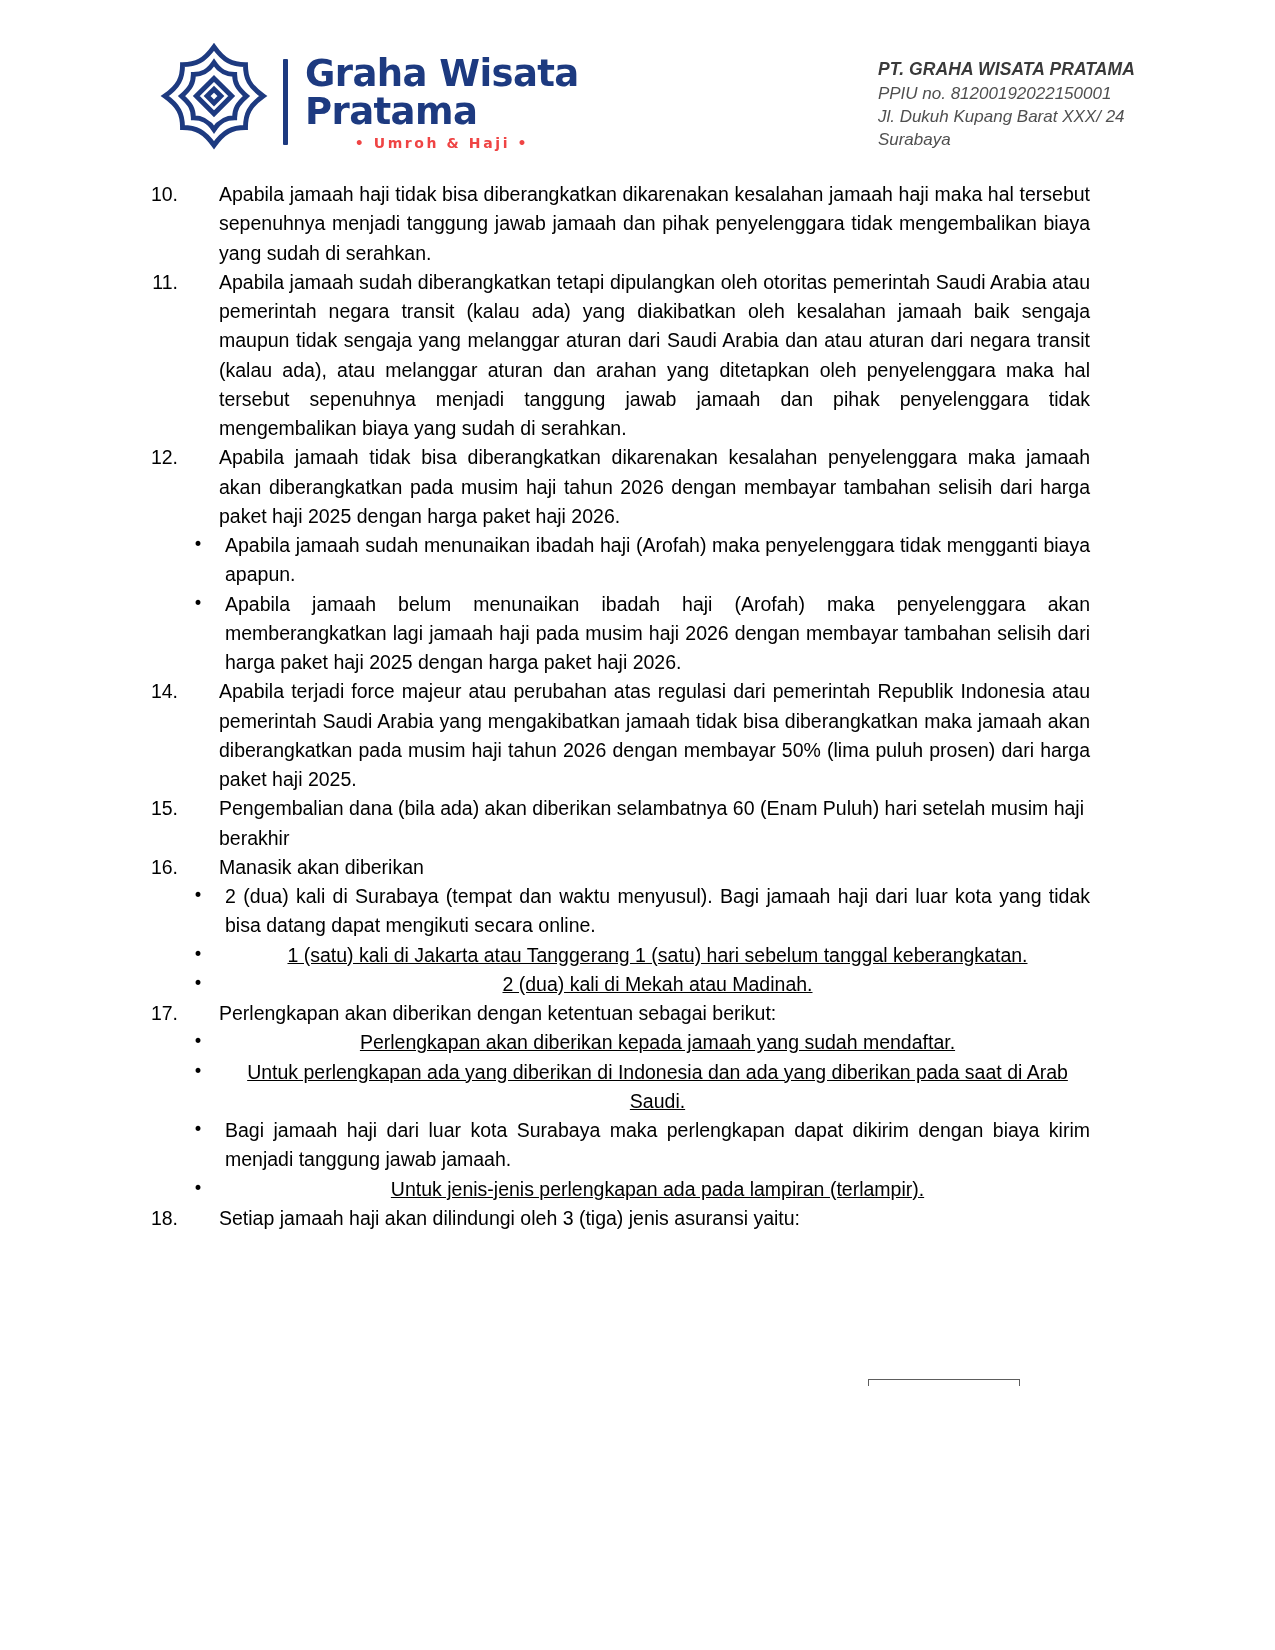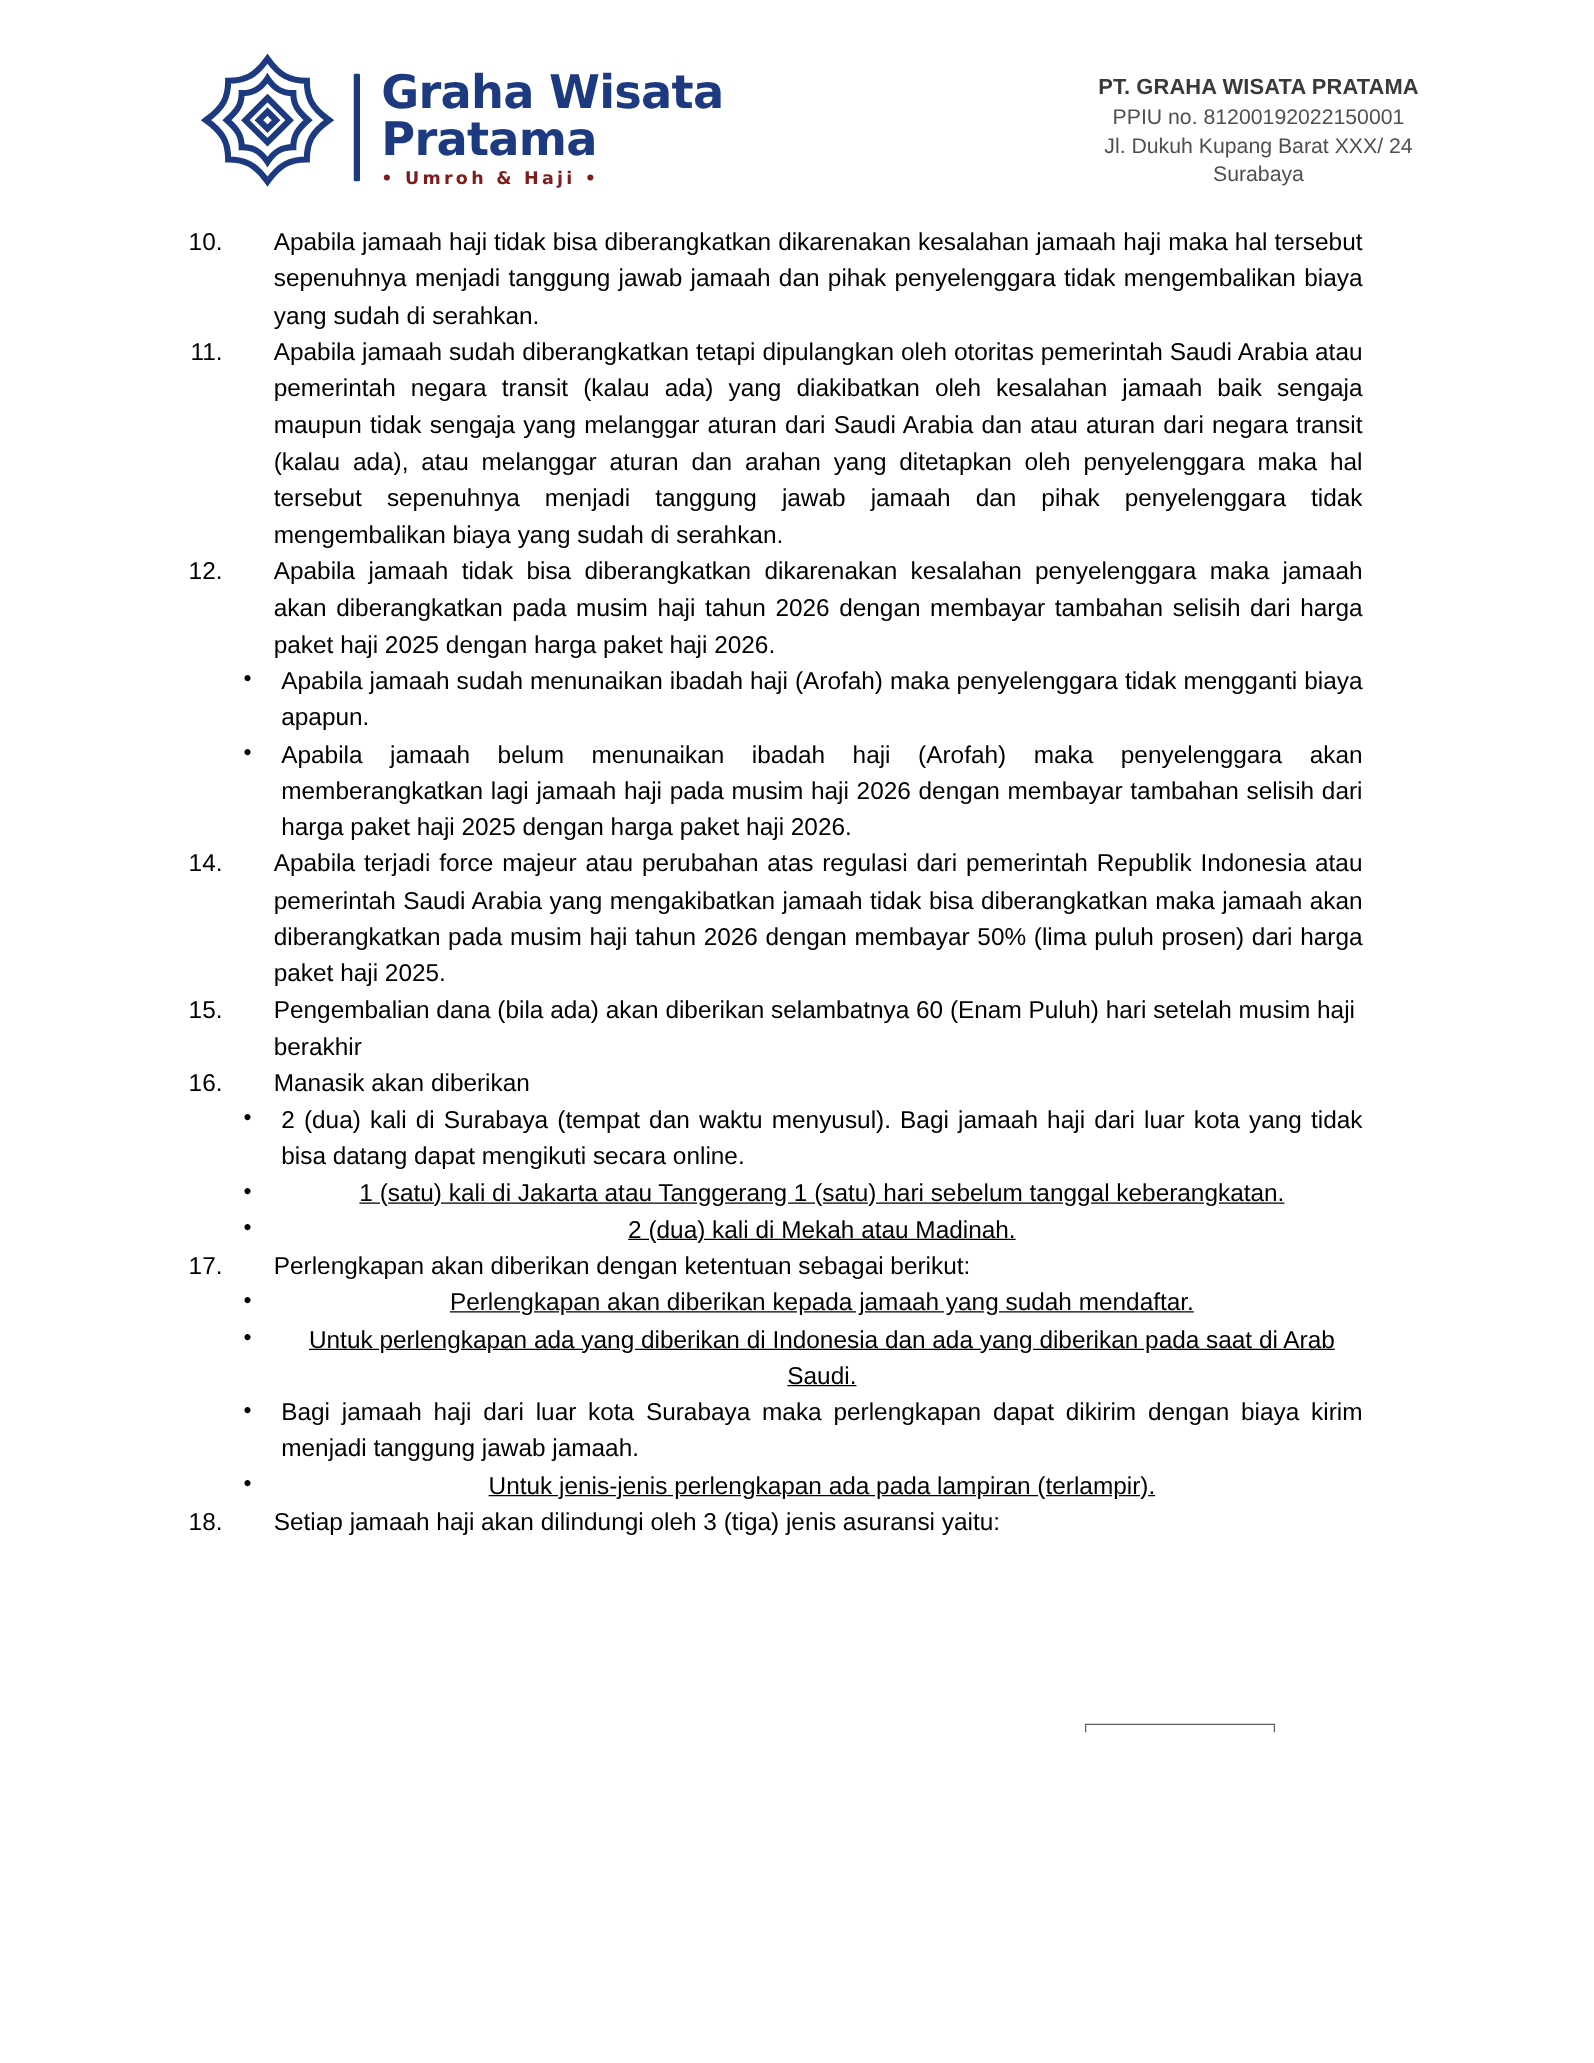--- a/index.html
+++ b/index.html
@@ -62,31 +62,32 @@
     display: block;
   }
   .logo-line2 { margin-top: 1px; }
   .logo-tag {
     display: block;
     margin-top: 6px;
     font-family: "DejaVu Sans", sans-serif;
     font-weight: bold;
     font-size: 14px;
     letter-spacing: 2.6px;
-    color: #7f1d1d;
-    text-align: left;
+    color: #ef4444;
+    text-align: center;
   }
 
   .company-block {
     position: absolute;
     right: 140px;
     top: 30px;
-    text-align: center;
+    text-align: left;
     color: #4a4a4a;
     line-height: 1.36;
+    font-style: italic;
   }
   .company-name {
     font-family: "Liberation Sans", sans-serif;
     font-weight: bold;
     font-size: 17.5px;
     color: #3a3a3a;
     letter-spacing: 0.1px;
   }
   .company-line {
     font-family: "Liberation Sans", sans-serif;

